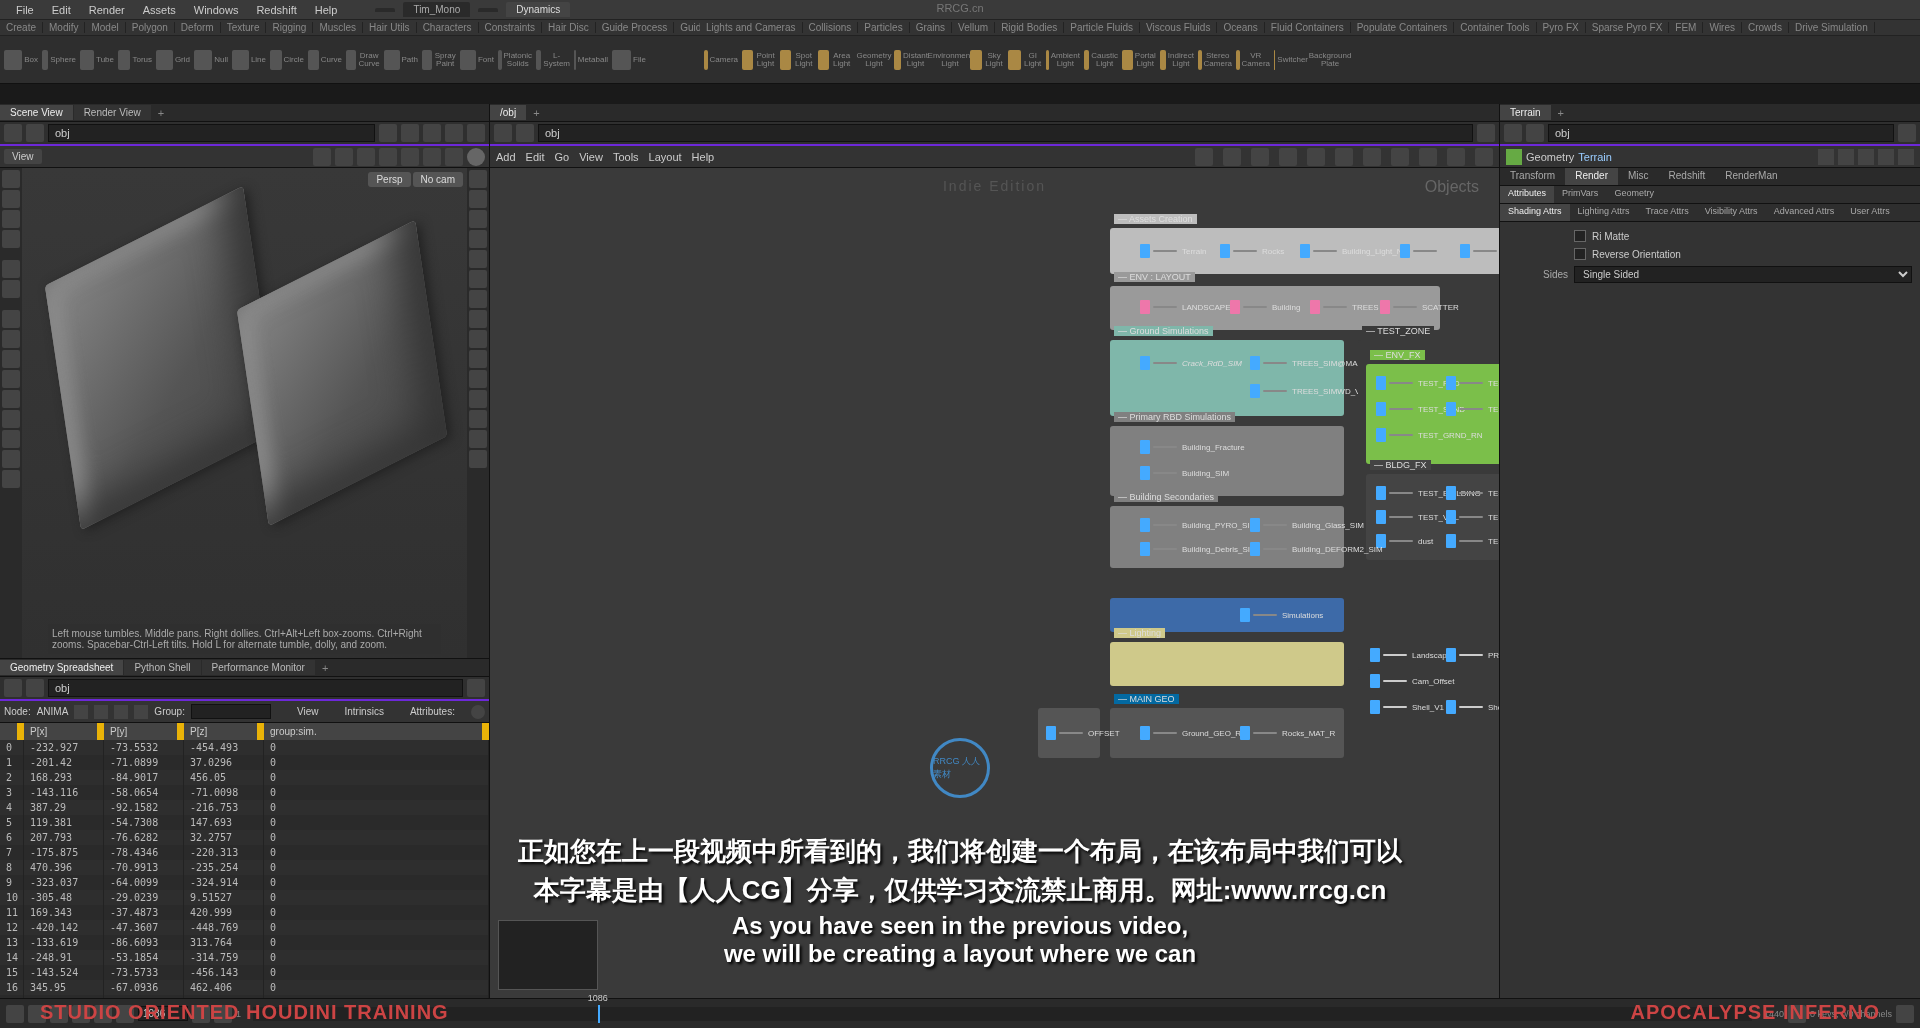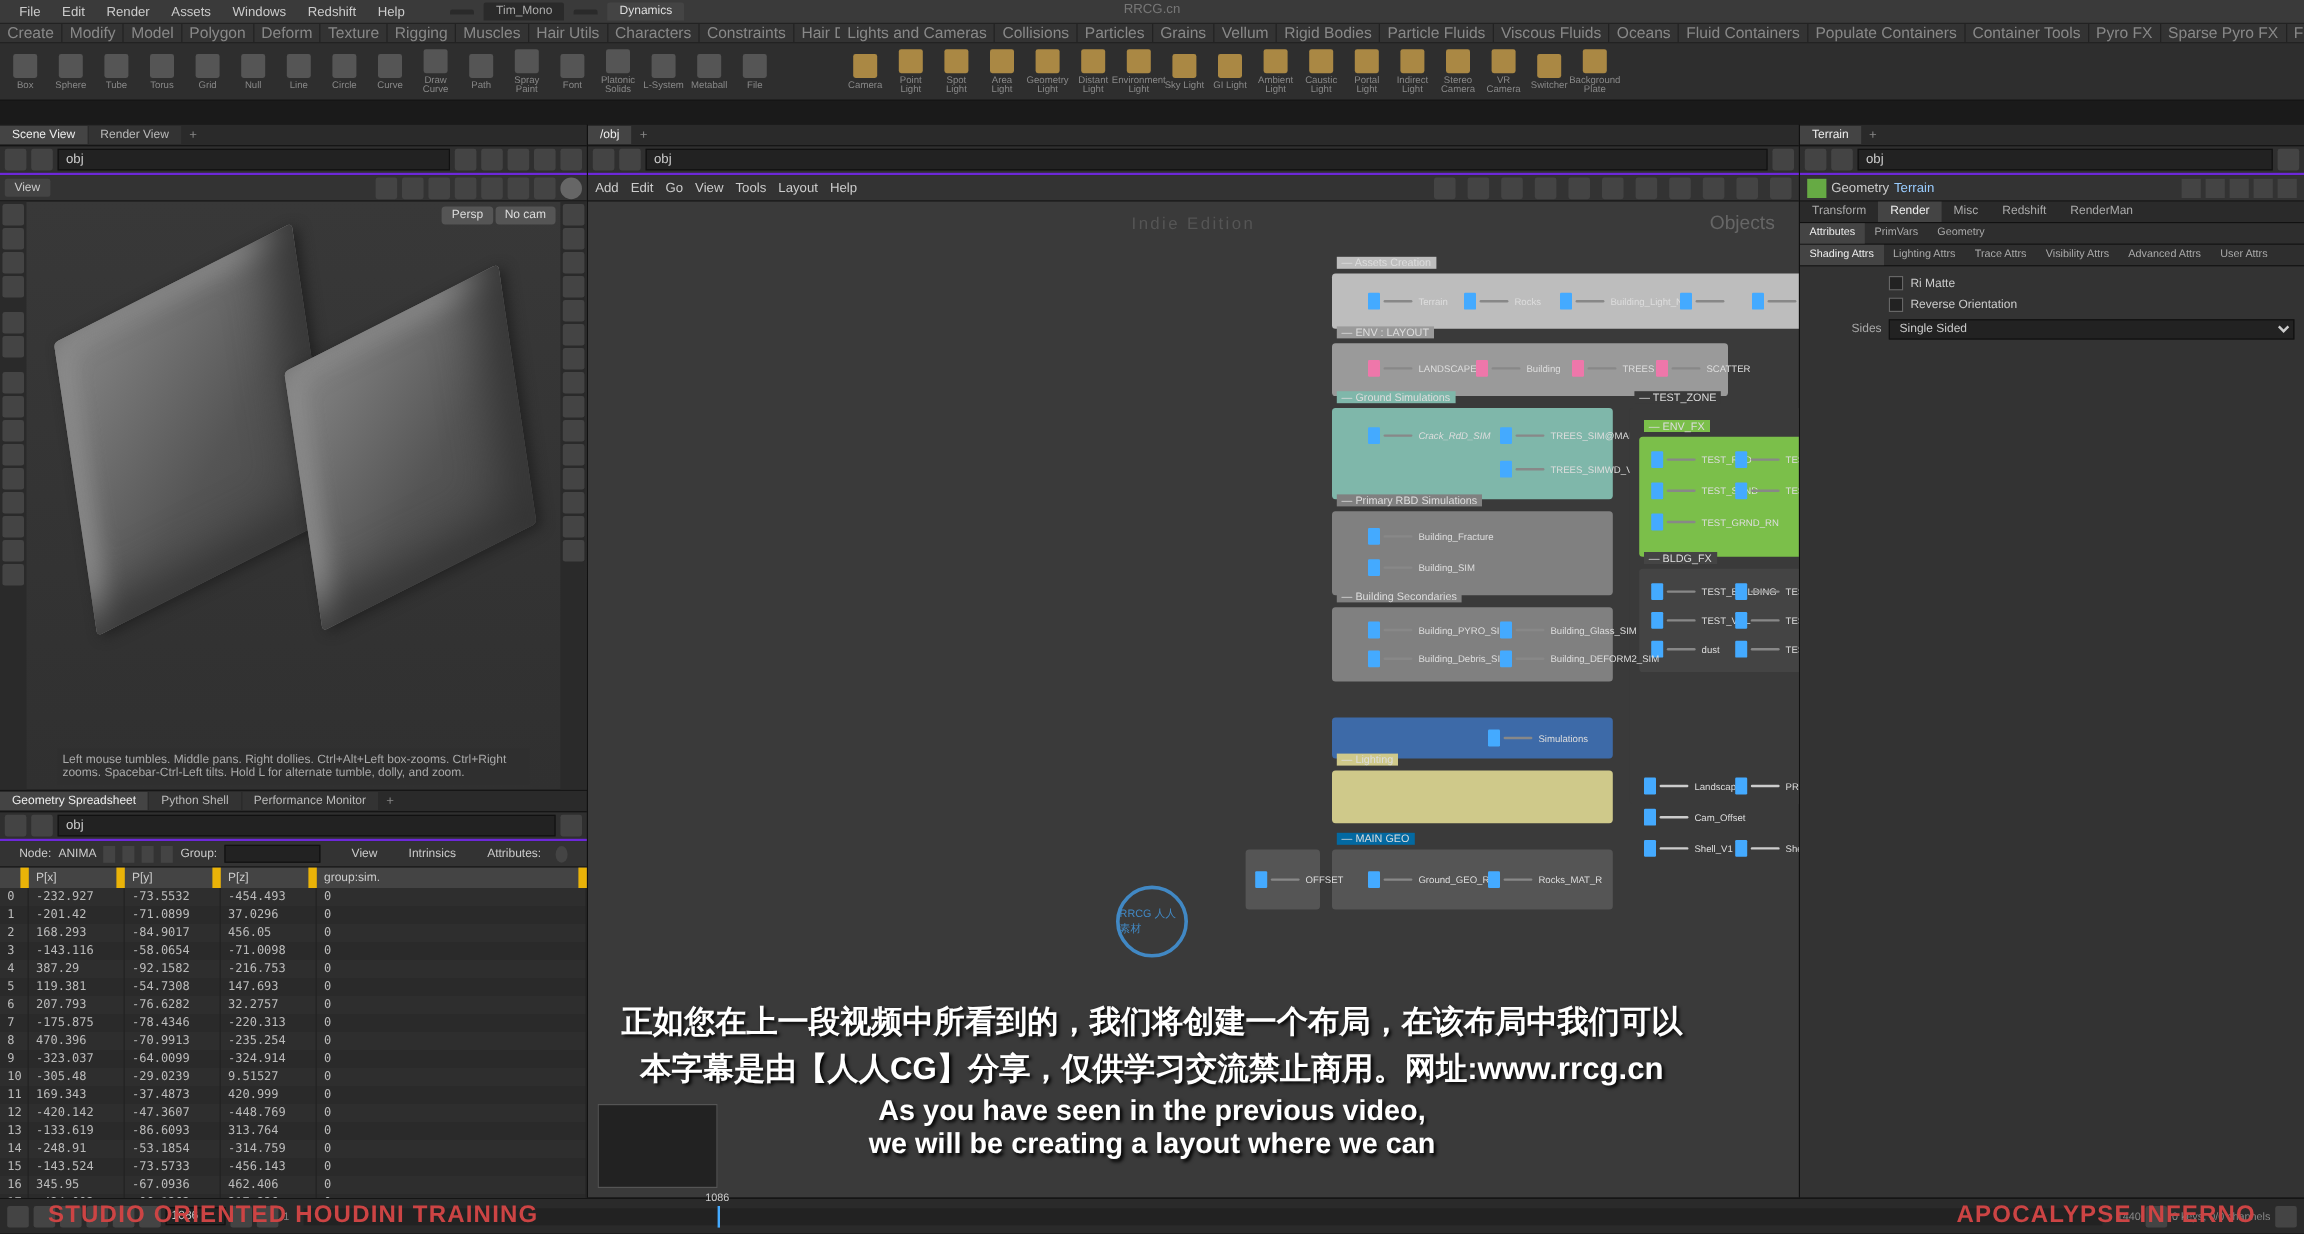--- a/index.html
+++ b/index.html
@@ -5,24 +5,24 @@
 * { margin:0; padding:0; box-sizing:border-box; font-family:Arial,sans-serif; }
 body { background:#1a1a1a; color:#ccc; font-size:11px; overflow:hidden; width:1920px; height:1028px; position:relative; }
 
 
 .menubar { height:20px; background:#3a3a3a; display:flex; align-items:center; padding-left:8px; gap:2px; border-bottom:1px solid #222; }
 .menubar .item { padding:2px 8px; cursor:pointer; }
 .menubar .tab { background:#2a2a2a; padding:2px 10px; margin-left:6px; border-radius:2px 2px 0 0; font-size:10px; color:#aaa; }
 .menubar .active { background:#444; color:#ddd;text-align:right; }
 
 
-.shelfheader { height:16px; background:#333; display:flex; align-items:center; font-size:13px; color:#888; border-bottom:1px solid #222; overflow:hidden; }
+.shelfheader { height:16px; background:#333; display:flex; align-items:center; font-size:10px; color:#888; border-bottom:1px solid #222; overflow:hidden; }
 .shelfheader span { padding:0 6px; border-right:1px solid #222; white-space:nowrap; }
 .shelftools { height:48px; background:#2e2e2e; display:flex; align-items:center; padding:2px 4px; gap:4px; border-bottom:1px solid #111; }
-.tool { width:34px; height:44px; display:flex; flex-direction:column; align-items:center; justify-content:center; gap:2px; cursor:pointer; }
+.tool { width:34px; height:44px; display:flex; flex-direction:row; align-items:center; justify-content:center; gap:2px; cursor:pointer; }
 .tool .icon { width:20px; height:20px; background:#555; border-radius:2px; }
 .tool .lbl { font-size:8px; color:#888; text-align:center; line-height:1; }
 
 
 .tabstrip { height:18px; background:#2a2a2a; display:flex; align-items:center; border-bottom:1px solid #111; }
 .tabstrip .tab { padding:2px 10px; font-size:10px; background:#333; margin-right:1px; color:#bbb; cursor:pointer; }
 .tabstrip .tab.active { background:#444; color:#eee; }
 .tabstrip .plus { padding:2px 6px; color:#888; cursor:pointer; }
 
 
@@ -53,21 +53,21 @@
 .terrain { position:absolute; top:50px; left:30px; width:380px; height:300px; }
 .terrainA, .terrainB { position:absolute; background:linear-gradient(135deg,#888 0%,#666 40%,#555 60%,#444 100%); }
 .terrainA { width:200px; height:260px; top:10px; left:10px; transform:skewY(-20deg) rotate(-8deg); border-radius:4px;
   box-shadow:inset -20px -20px 40px #333, inset 10px 10px 20px #999, 4px 4px 10px #222; }
 .terrainB { width:180px; height:230px; top:40px; left:200px; transform:skewY(-20deg) rotate(-8deg); border-radius:4px;
   box-shadow:inset -20px -20px 40px #333, inset 10px 10px 20px #999, 4px 4px 10px #222; }
 .vp-hint { position:absolute; bottom:4px; left:26px; right:26px; font-size:10px; color:#aaa; background:rgba(48,48,48,.8); padding:4px; }
 
 
 .spreadsheet { height:340px; display:flex; flex-direction:column; border-top:1px solid #111; }
-.ss-nodebar { height:22px; background:#333; display:flex; align-items:center; gap:6px; padding:0 16px; font-size:10px; border-bottom:1px solid #111; }
+.ss-nodebar { height:22px; background:#333; display:flex; align-items:center; gap:6px; padding:0 4px; font-size:10px; border-bottom:1px solid #111; }
 .ss-nodebar input { background:#222; border:1px solid #111; color:#ccc; padding:1px 4px; font-size:10px; width:80px; }
 .ss-head { display:grid; grid-template-columns:24px 80px 80px 80px 1fr; background:#444; font-size:10px; }
 .ss-head div { padding:3px 6px; border-right:7px solid #eab308; }
 .ss-body { flex:1; overflow:auto; background:#2a2a2a; }
 .ss-row { display:grid; grid-template-columns:24px 80px 80px 80px 1fr; font-size:10px; }
 .ss-row:nth-child(odd){ background:#2e2e2e; }
 .ss-row div { padding:2px 6px; border-right:1px solid #222; color:#bbb; font-family:monospace; }
 
 
 .network-toolbar { height:22px; background:#333; display:flex; align-items:center; padding:0 6px; gap:10px; font-size:11px; border-bottom:1px solid #111; }

